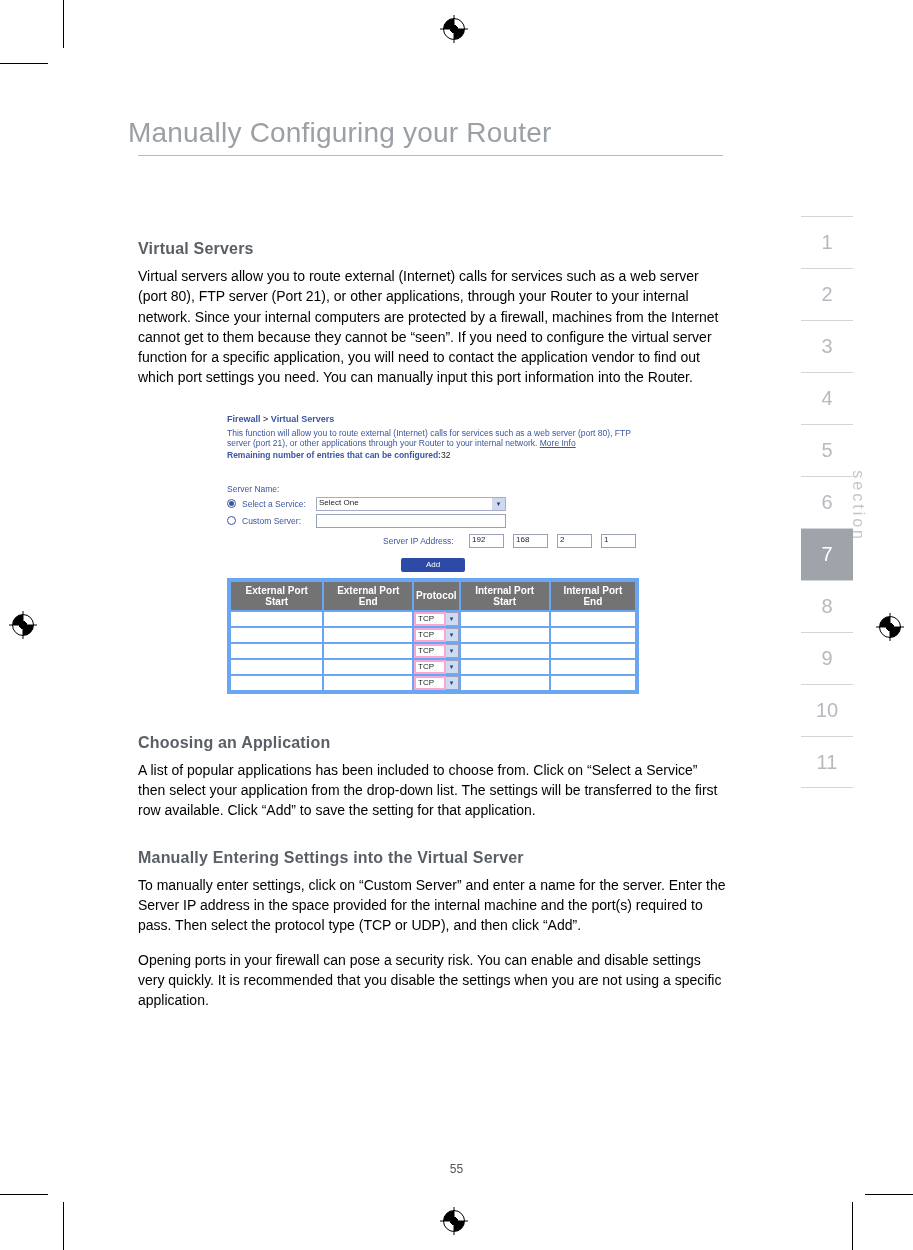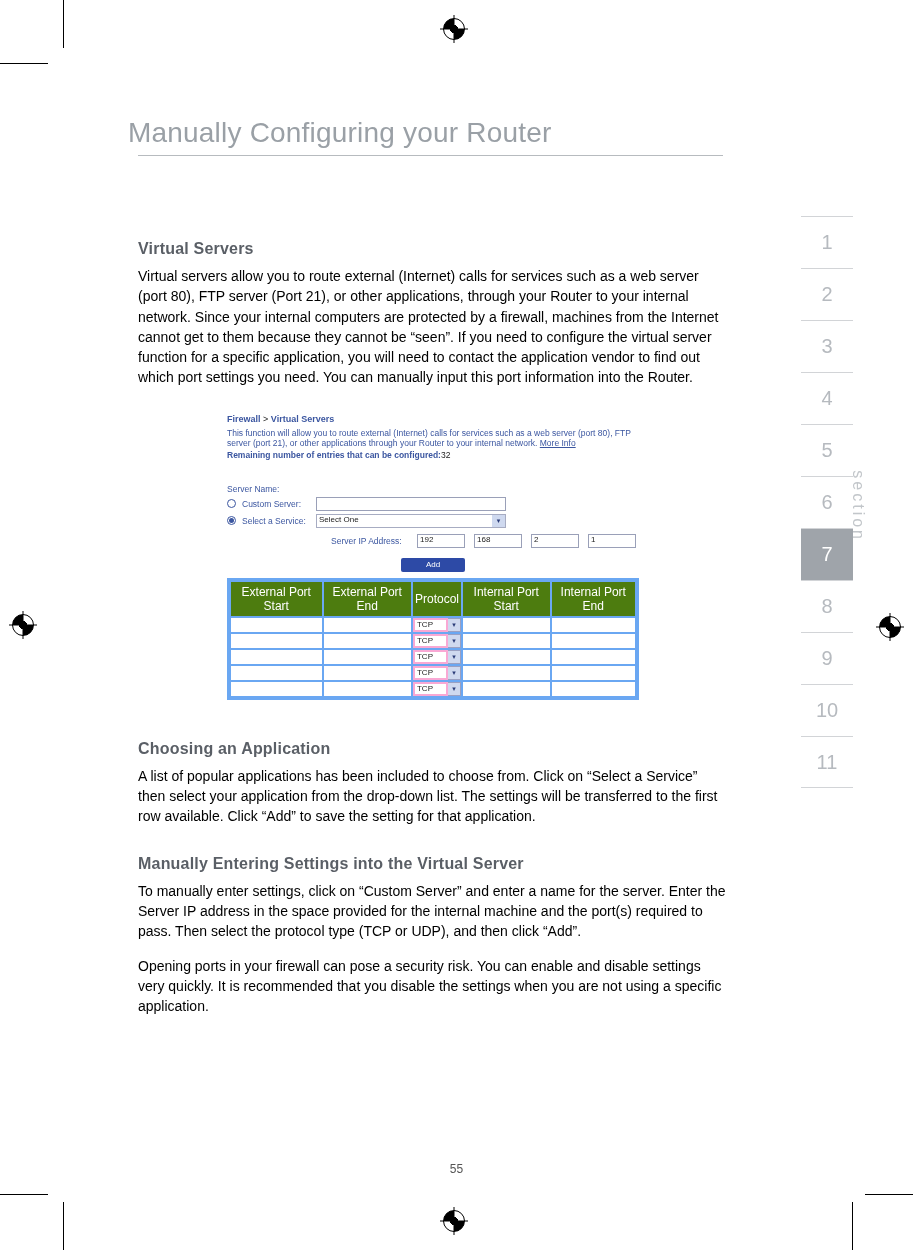--- a/index.html
+++ b/index.html
@@ -121,32 +121,32 @@
   .radio.checked::after { content:""; width:5px; height:5px; border-radius:50%; background:#3b56a0; }
   .lbl { color:#3b56a0; width: 68px; }
   .sel {
     height: 14px; width: 190px; border:1px solid #a7acc2; background:#fff;
     font-size: 8px; padding: 0 2px; color:#222; position:relative;
   }
   .sel .dd { position:absolute; right:0; top:0; bottom:0; width:13px; background:#cfd9ef; display:flex; align-items:center; justify-content:center; color:#2b3c78; font-size:7px; }
   .txt {
     height: 14px; border:1px solid #9aa0b8; background:#fff; font-size:8px; color:#222; padding:0 2px;
   }
-  .txt.w35 { width: 48px; }
+  .txt.w35 { width: 35px; }
   .txt.w190 { width: 190px; }
   .iprow .txt { margin-right: 3px; }
   .addbtn {
     display:block; margin: 10px auto 6px auto;
     width: 64px; height: 14px; line-height:14px;
     background:#2d4aa6; color:#fff; font-size:8px; text-align:center;
     border-radius:2px;
   }
   .vstable { width: 100%; border-collapse: separate; border-spacing: 2px 2px; background:#6aa7f2; padding:2px; }
   .vstable th {
-    background:#4d7c0f; color:#fff; font-size:12px; font-weight:400;
+    background:#737373; color:#fff; font-size:10px; font-weight:700;
     padding:3px 2px; font-family:Arial,sans-serif;
   }
   .vstable td { background:#fff; height:14px; padding:0; }
   .vstable td .txt { width:100%; height:14px; border:1px solid #fff; }
   .psel { height:14px; display:flex; }
   .psel .pv { flex:1; background:#fff; border:2px solid #f9a8d4; font-size:8px; padding:0 2px; color:#222; }
   .psel .dd2 { width:13px; background:#cfd9ef; display:flex;align-items:center;justify-content:center;color:#2b3c78;font-size:7px; border:1px solid #9aa0c2; border-left:0; }
 
   .page-num {
     position:absolute; left:0; right:0; bottom:74px; text-align:center;
@@ -200,31 +200,31 @@
       <div class="desc">
         <span>This function will allow you to route external (Internet) calls for services such as a web server (port 80), FTP server (port 21), or other applications through your Router to your internal network.</span>
         <span class="more-info">More Info</span>
       </div>
       <div class="rem">
         <span>Remaining number of entries that can be configured:</span><span class="rem-n">32</span>
       </div>
 
       <div style="color:#3b56a0;margin-bottom:3px;">Server Name:</div>
       <div class="field-row">
-        <span class="radio"></span>
-        <span class="lbl">Custom Server:</span>
-        <span class="txt w190"></span>
-      </div>
-      <div class="field-row">
         <span class="radio checked"></span>
         <span class="lbl">Select a Service:</span>
         <span class="sel">
           <span>Select One</span>
           <span class="dd">▾</span>
         </span>
+      </div>
+      <div class="field-row">
+        <span class="radio"></span>
+        <span class="lbl">Custom Server:</span>
+        <span class="txt w190"></span>
       </div>
       <div class="field-row iprow" style="margin-top:6px;justify-content:flex-end;">
         <span class="lbl" style="width:80px;margin-left:14px;">Server IP Address:</span>
         <span class="txt w35">192</span>
         <span class="txt w35">168</span>
         <span class="txt w35">2</span>
         <span class="txt w35">1</span>
       </div>
 
       <span class="addbtn">Add</span>

